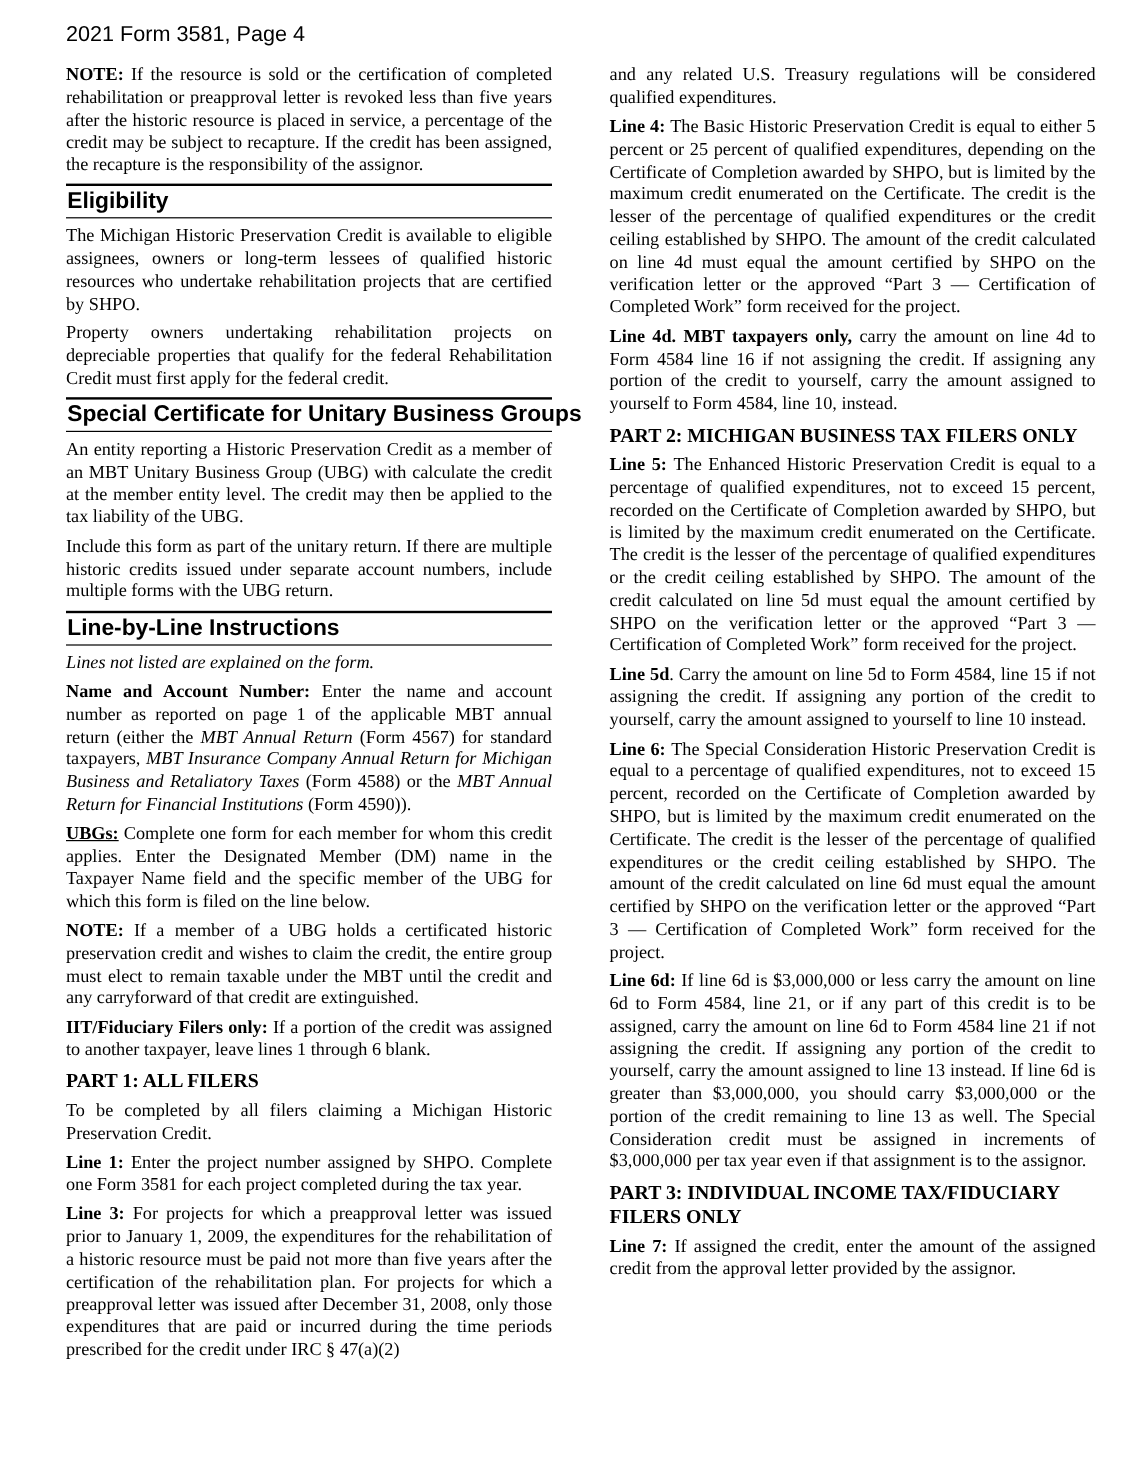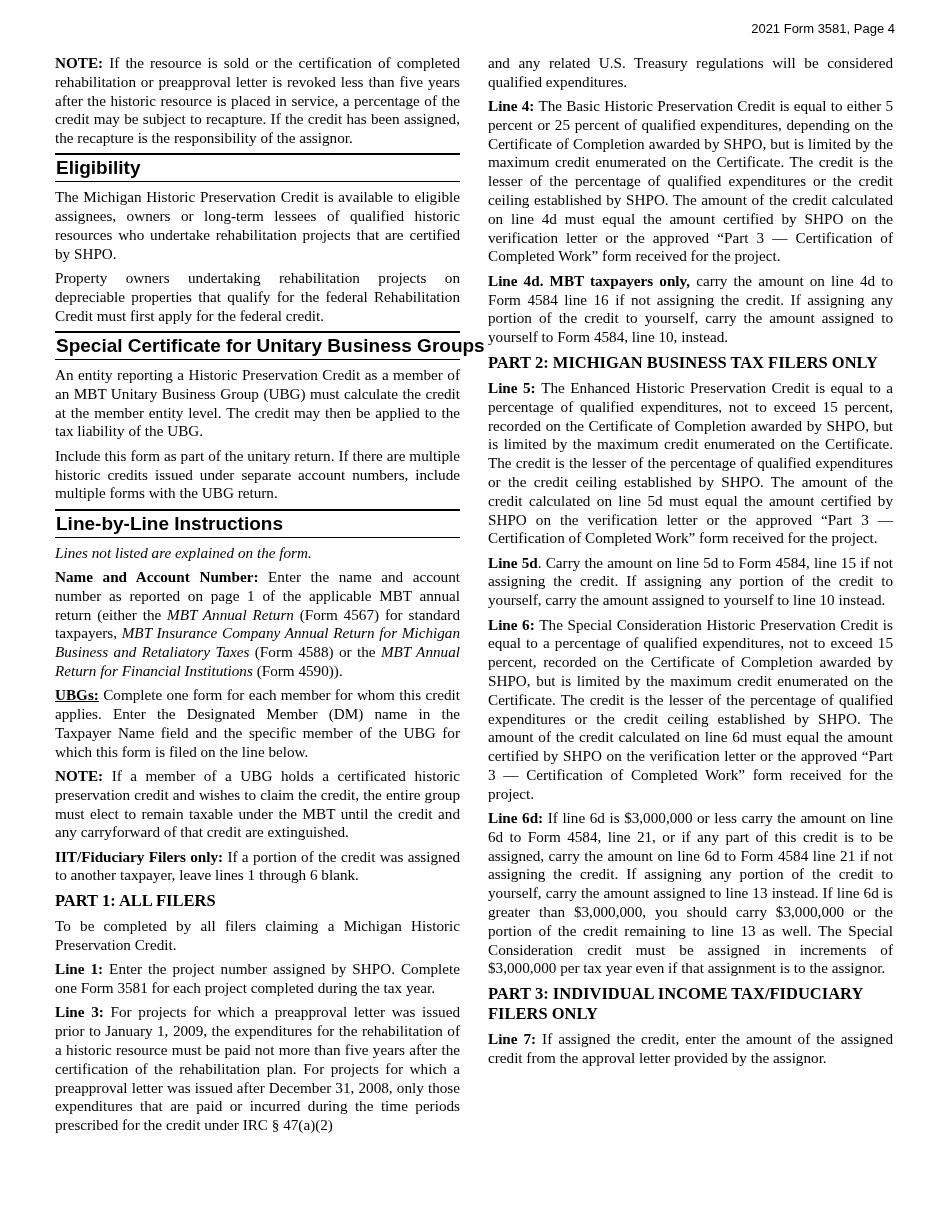--- a/index.html
+++ b/index.html
@@ -6,26 +6,25 @@
   body {
     width: 950px; height: 1230px;
     background: #ffffff;
     color: #000000;
     overflow: hidden;
     font-family: "Liberation Serif", serif;
   }
   .page { padding: 21px 55px 0 55px; box-sizing: border-box; }
   .page-header {
     font-family: "Liberation Sans", sans-serif;
-    font-size: 13px;
+    font-size: 18px;
     line-height: 15px;
     margin: 0 0 18px 0;
-    text-align: right;
   }
-  .columns { display: flex; gap: 28px; }
+  .columns { display: flex; gap: 48px; }
   .column { width: 405px; flex: 0 0 405px; }
 
   .para {
     font-size: 15.2px;
     line-height: 18.8px;
     text-align: justify;
     margin: 0 0 5.5px 0;
   }
   .para.italic { font-style: italic; text-align: left; }
   .run-b { font-weight: bold; }
@@ -56,21 +55,21 @@
 
 <div class="page">
   <div class="page-header">2021 Form 3581, Page 4</div>
   <div class="columns">
     <div class="column">
         <p class="para"><span class="run-b">NOTE: </span><span>If the resource is sold or the certification of completed rehabilitation or preapproval letter is revoked less than five years after the historic resource is placed in service, a percentage of the credit may be subject to recapture. If the credit has been assigned, the recapture is the responsibility of the assignor.</span></p>
         <h2 class="section-heading">Eligibility</h2>
         <p class="para"><span>The Michigan Historic Preservation Credit is available to eligible assignees, owners or long-term lessees of qualified historic resources who undertake rehabilitation projects that are certified by SHPO.</span></p>
         <p class="para"><span>Property owners undertaking rehabilitation projects on depreciable properties that qualify for the federal Rehabilitation Credit must first apply for the federal credit.</span></p>
         <h2 class="section-heading">Special Certificate for Unitary Business Groups</h2>
-        <p class="para"><span>An entity reporting a Historic Preservation Credit as a member of an MBT Unitary Business Group (UBG) must calculate the credit at the member entity level. The credit may then be applied to the tax liability of the UBG.</span></p>
+        <p class="para"><span>An entity reporting a Historic Preservation Credit as a member of an MBT Unitary Business Group (UBG) with calculate the credit at the member entity level. The credit may then be applied to the tax liability of the UBG.</span></p>
         <p class="para"><span>Include this form as part of the unitary return. If there are multiple historic credits issued under separate account numbers, include multiple forms with the UBG return.</span></p>
         <h2 class="section-heading">Line-by-Line Instructions</h2>
         <p class="para italic"><span>Lines not listed are explained on the form.</span></p>
         <p class="para"><span class="run-b">Name and Account Number: </span><span>Enter the name and account number as reported on page 1 of the applicable MBT annual return (either the </span><span class="run-i">MBT Annual Return</span><span> (Form 4567) for standard taxpayers, </span><span class="run-i">MBT Insurance Company Annual Return for Michigan Business and Retaliatory Taxes</span><span> (Form 4588) or the </span><span class="run-i">MBT Annual Return for Financial Institutions</span><span> (Form 4590)).</span></p>
         <p class="para"><span class="run-b run-u">UBGs:</span><span> Complete one form for each member for whom this credit applies. Enter the Designated Member (DM) name in the Taxpayer Name field and the specific member of the UBG for which this form is filed on the line below.</span></p>
         <p class="para"><span class="run-b">NOTE: </span><span>If a member of a UBG holds a certificated historic preservation credit and wishes to claim the credit, the entire group must elect to remain taxable under the MBT until the credit and any carryforward of that credit are extinguished.</span></p>
         <p class="para"><span class="run-b">IIT/Fiduciary Filers only: </span><span>If a portion of the credit was assigned to another taxpayer, leave lines 1 through 6 blank.</span></p>
         <h3 class="part-heading">PART 1: ALL FILERS</h3>
         <p class="para"><span>To be completed by all filers claiming a Michigan Historic Preservation Credit.</span></p>
         <p class="para"><span class="run-b">Line 1: </span><span>Enter the project number assigned by SHPO. Complete one Form 3581 for each project completed during the tax year.</span></p>

